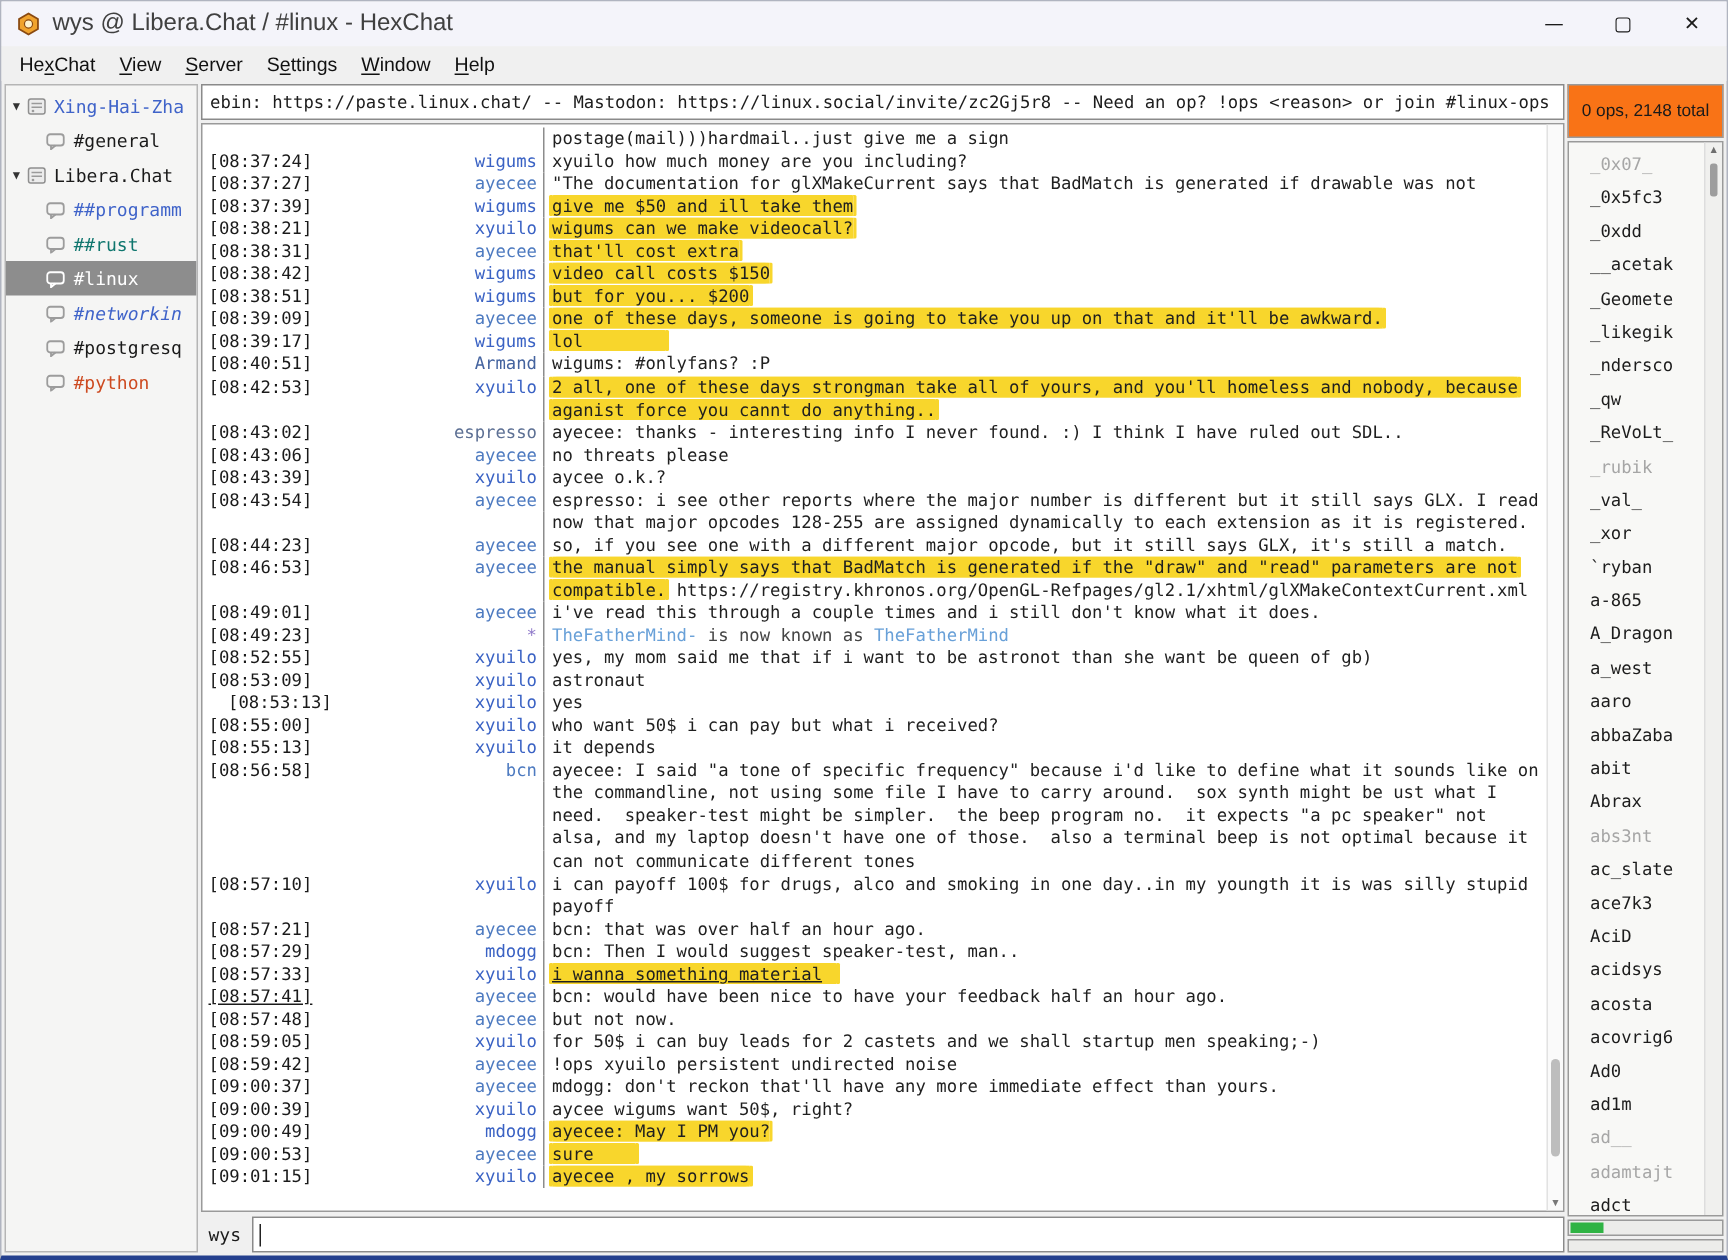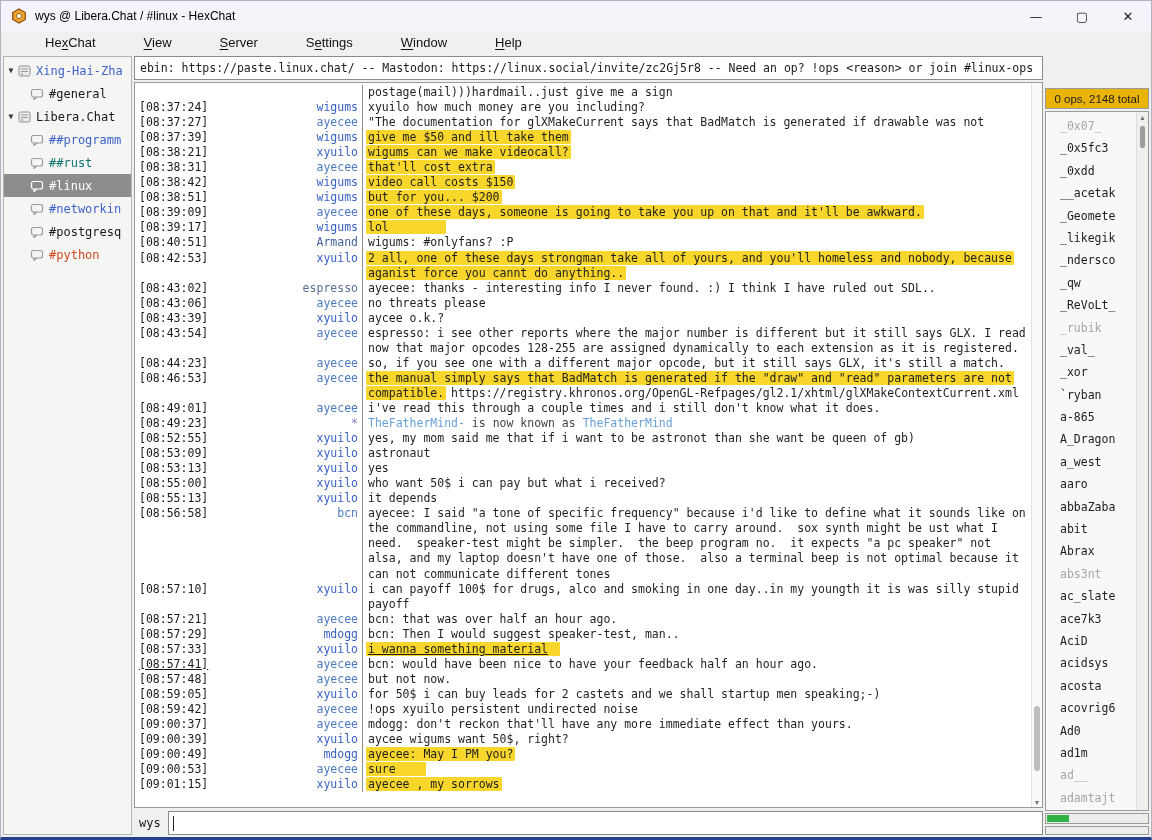--- a/index.html
+++ b/index.html
@@ -5,28 +5,28 @@
   * { margin:0; padding:0; box-sizing:border-box; }
   html,body { width:1152px; height:840px; background:#e8e8e8; }
   body { font-family:"Liberation Sans", sans-serif; }
   .window {
     width:1152px; height:840px; display:flex; flex-direction:column;
     background:#f0f0f0; border:1px solid #b0b4c0; border-bottom:3px solid #24408e;
   }
   
   .titlebar { height:30px; background:#f4f4fa; display:flex; align-items:center; flex:0 0 auto; }
   .titlebar .app-icon { margin:0 8px 0 10px; width:16px; height:16px; }
-  .titlebar .title { font-size:12px; color:#000000; }
+  .titlebar .title { font-size:16px; color:#404040; }
   .titlebar .spacer { flex:1; }
   .winbtn { width:46px; height:30px; display:flex; align-items:center; justify-content:center;
             font-size:13px; color:#1a1a1a; font-family:"DejaVu Sans", sans-serif; }
   
   .menubar { height:23px; display:flex; align-items:center; padding-left:4px; flex:0 0 auto;
              background:#f0f0f0; }
-  .menu-item { padding:2px 8px; font-size:13px; color:#111;margin-left:32px; }
+  .menu-item { padding:2px 8px; font-size:13px; color:#111; }
   .menu-item u { text-decoration:underline; text-underline-offset:2px; }
   
   .content { flex:1; display:flex; padding:2px; min-height:0; }
   
   .tree { width:129px; flex:0 0 auto; background:#f5f5f4; border:1px solid #b5b5b5; margin-right:2px;
           padding-top:2px; overflow:hidden; }
   .tree-row { height:23px; display:flex; align-items:center; font-family:"DejaVu Sans Mono", monospace;
               font-size:12px; white-space:nowrap; overflow:hidden; color:#1a1a1a; }
   .tree-row .tw { width:14px; flex:0 0 auto; text-align:center; font-size:8px; color:#333; }
   .tree-row .ticon { flex:0 0 auto; margin-right:5px; display:flex; }
@@ -54,22 +54,22 @@
   .chat-sb .thumb { position:absolute; right:2px; width:6px; top:86%; height:9%; background:#bdbdbd; border-radius:3px; }
   .chat-sb .arr { position:absolute; bottom:1px; left:0; width:100%; text-align:center; font-size:7px; color:#787878; }
   
   .inputrow { height:27px; flex:0 0 auto; display:flex; align-items:center; padding-top:3px; }
   .mynick { font-family:"DejaVu Sans Mono", monospace; font-size:12px; color:#1a1a1a; padding:0 7px 0 5px; }
   .entry { flex:1; height:24px; border:1px solid #8a8a8a; background:#fff; display:flex; align-items:center;
            padding-left:4px; }
   .caret { width:1px; height:15px; background:#222; }
   
   .rightcol { width:104px; flex:0 0 auto; display:flex; flex-direction:column; margin-left:2px; }
-  .opsbox { height:21px; flex:0 0 auto; border:1px solid #9a9a9a; background:#eab308; margin-bottom:2px;
-            display:flex; align-items:center; justify-content:center; font-size:11.5px; color:#1a1a1a;margin-top:32px; }
+  .opsbox { height:36px; flex:0 0 auto; border:1px solid #9a9a9a; background:#f97316; margin-bottom:2px;
+            display:flex; align-items:center; justify-content:center; font-size:11.5px; color:#1a1a1a; }
   .userbox { flex:1; border:1px solid #9a9a9a; background:#f8f8f6; position:relative; overflow:hidden; }
   .users { position:absolute; top:3px; left:0; right:12px; }
   .user { height:22.4px; line-height:22.4px; padding-left:14px; font-family:"DejaVu Sans Mono", monospace;
           font-size:11.5px; color:#1c1c1c; white-space:nowrap; overflow:hidden; }
   .user.away { color:#a6a6a6; }
   .user-sb { position:absolute; top:0; right:0; width:12px; height:100%; background:#f0f0ee; border-left:1px solid #ddd; }
   .user-sb .arr { position:absolute; top:2px; width:100%; text-align:center; font-size:7px; color:#6e6e6e; }
   .user-sb .thumb { position:absolute; top:14px; right:3px; width:5px; height:22px; background:#9d9d9d; border-radius:2px; }
   .meter { height:11px; flex:0 0 auto; border:1px solid #9a9a9a; background:#ececea; margin-top:2px; position:relative; }
   .meter .fill { position:absolute; left:1px; top:1px; bottom:1px; width:22%; background:#2fb344; }
@@ -164,21 +164,21 @@
           </div>
           <div class="tree-label">#linux</div>
         </div>
         <div class="tree-row chan">
           <div class="ticon">
             <svg width="14" height="12" viewBox="0 0 14 12">
               <rect x="1.5" y="1.5" width="11" height="7.5" rx="2" fill="none" stroke="#9c9c9c" stroke-width="1.2"></rect>
               <path d="M4 9 L4 11.5 L7 9" fill="none" stroke="#9c9c9c" stroke-width="1.2"></path>
             </svg>
           </div>
-          <div class="tree-label" style="color: rgb(63, 99, 201);">#networkin</div>
+          <div class="tree-label" style="color: rgb(63, 99, 201); font-style: italic;">#networkin</div>
         </div>
         <div class="tree-row chan">
           <div class="ticon">
             <svg width="14" height="12" viewBox="0 0 14 12">
               <rect x="1.5" y="1.5" width="11" height="7.5" rx="2" fill="none" stroke="#9c9c9c" stroke-width="1.2"></rect>
               <path d="M4 9 L4 11.5 L7 9" fill="none" stroke="#9c9c9c" stroke-width="1.2"></path>
             </svg>
           </div>
           <div class="tree-label" style="color: rgb(26, 26, 26);">#postgresq</div>
         </div>
@@ -215,21 +215,21 @@
             <div class="cl"><div class="meta"><div class="ts" style="display: inline;">[08:43:39]</div><div class="nick" style="display: inline; color: rgb(58, 98, 196);">xyuilo</div></div><div class="msg"><span class="seg">aycee o.k.?</span></div></div>
             <div class="cl"><div class="meta"><div class="ts" style="display: inline;">[08:43:54]</div><div class="nick" style="display: inline; color: rgb(77, 122, 192);">ayecee</div></div><div class="msg"><span class="seg">espresso: i see other reports where the major number is different but it still says GLX. I read</span></div></div>
             <div class="cl"><div class="meta"><div class="ts" style="display: inline;"></div><div class="nick" style="display: inline; color: rgb(77, 122, 192);"></div></div><div class="msg"><span class="seg">now that major opcodes 128-255 are assigned dynamically to each extension as it is registered.</span></div></div>
             <div class="cl"><div class="meta"><div class="ts" style="display: inline;">[08:44:23]</div><div class="nick" style="display: inline; color: rgb(77, 122, 192);">ayecee</div></div><div class="msg"><span class="seg">so, if you see one with a different major opcode, but it still says GLX, it's still a match.</span></div></div>
             <div class="cl"><div class="meta"><div class="ts" style="display: inline;">[08:46:53]</div><div class="nick" style="display: inline; color: rgb(77, 122, 192);">ayecee</div></div><div class="msg"><span class="seg hl">the manual simply says that BadMatch is generated if the "draw" and "read" parameters are not</span></div></div>
             <div class="cl"><div class="meta"><div class="ts" style="display: inline;"></div><div class="nick" style="display: inline; color: rgb(77, 122, 192);"></div></div><div class="msg"><span class="seg hl">compatible.</span><span class="seg"> https://registry.khronos.org/OpenGL-Refpages/gl2.1/xhtml/glXMakeContextCurrent.xml</span></div></div>
             <div class="cl"><div class="meta"><div class="ts" style="display: inline;">[08:49:01]</div><div class="nick" style="display: inline; color: rgb(77, 122, 192);">ayecee</div></div><div class="msg"><span class="seg">i've read this through a couple times and i still don't know what it does.</span></div></div>
             <div class="cl"><div class="meta"><div class="ts" style="display: inline;">[08:49:23]</div><div class="nick" style="display: inline; color: rgb(143, 121, 201);">*</div></div><div class="msg"><span class="seg" style="color: rgb(104, 160, 216);">TheFatherMind-</span><span class="seg" style="color: rgb(69, 69, 69);"> is now known as </span><span class="seg" style="color: rgb(104, 160, 216);">TheFatherMind</span></div></div>
             <div class="cl"><div class="meta"><div class="ts" style="display: inline;">[08:52:55]</div><div class="nick" style="display: inline; color: rgb(58, 98, 196);">xyuilo</div></div><div class="msg"><span class="seg">yes, my mom said me that if i want to be astronot than she want be queen of gb)</span></div></div>
             <div class="cl"><div class="meta"><div class="ts" style="display: inline;">[08:53:09]</div><div class="nick" style="display: inline; color: rgb(58, 98, 196);">xyuilo</div></div><div class="msg"><span class="seg">astronaut</span></div></div>
-            <div class="cl"><div class="meta"><div class="ts" style="display: inline;">[08:53:13]</div><div class="nick" style="display: inline; color: rgb(58, 98, 196);">xyuilo</div></div><div class="msg"><span class="seg">yes</span></div></div>
+            <div class="cl"><div class="meta"><div class="ts" style="display: inline; margin-left: 13px;">[08:53:13]</div><div class="nick" style="display: inline; color: rgb(58, 98, 196);">xyuilo</div></div><div class="msg"><span class="seg">yes</span></div></div>
             <div class="cl"><div class="meta"><div class="ts" style="display: inline;">[08:55:00]</div><div class="nick" style="display: inline; color: rgb(58, 98, 196);">xyuilo</div></div><div class="msg"><span class="seg">who want 50$ i can pay but what i received?</span></div></div>
             <div class="cl"><div class="meta"><div class="ts" style="display: inline;">[08:55:13]</div><div class="nick" style="display: inline; color: rgb(58, 98, 196);">xyuilo</div></div><div class="msg"><span class="seg">it depends</span></div></div>
             <div class="cl"><div class="meta"><div class="ts" style="display: inline;">[08:56:58]</div><div class="nick" style="display: inline; color: rgb(77, 122, 192);">bcn</div></div><div class="msg"><span class="seg">ayecee: I said "a tone of specific frequency" because i'd like to define what it sounds like on</span></div></div>
             <div class="cl"><div class="meta"><div class="ts" style="display: inline;"></div><div class="nick" style="display: inline; color: rgb(77, 122, 192);"></div></div><div class="msg"><span class="seg">the commandline, not using some file I have to carry around.  sox synth might be ust what I</span></div></div>
             <div class="cl"><div class="meta"><div class="ts" style="display: inline;"></div><div class="nick" style="display: inline; color: rgb(77, 122, 192);"></div></div><div class="msg"><span class="seg">need.  speaker-test might be simpler.  the beep program no.  it expects "a pc speaker" not</span></div></div>
             <div class="cl"><div class="meta"><div class="ts" style="display: inline;"></div><div class="nick" style="display: inline; color: rgb(77, 122, 192);"></div></div><div class="msg"><span class="seg">alsa, and my laptop doesn't have one of those.  also a terminal beep is not optimal because it</span></div></div>
             <div class="cl"><div class="meta"><div class="ts" style="display: inline;"></div><div class="nick" style="display: inline; color: rgb(77, 122, 192);"></div></div><div class="msg"><span class="seg">can not communicate different tones</span></div></div>
             <div class="cl"><div class="meta"><div class="ts" style="display: inline;">[08:57:10]</div><div class="nick" style="display: inline; color: rgb(58, 98, 196);">xyuilo</div></div><div class="msg"><span class="seg">i can payoff 100$ for drugs, alco and smoking in one day..in my youngth it is was silly stupid</span></div></div>
             <div class="cl"><div class="meta"><div class="ts" style="display: inline;"></div><div class="nick" style="display: inline; color: rgb(58, 98, 196);"></div></div><div class="msg"><span class="seg">payoff</span></div></div>
             <div class="cl"><div class="meta"><div class="ts" style="display: inline;">[08:57:21]</div><div class="nick" style="display: inline; color: rgb(77, 122, 192);">ayecee</div></div><div class="msg"><span class="seg">bcn: that was over half an hour ago.</span></div></div>

